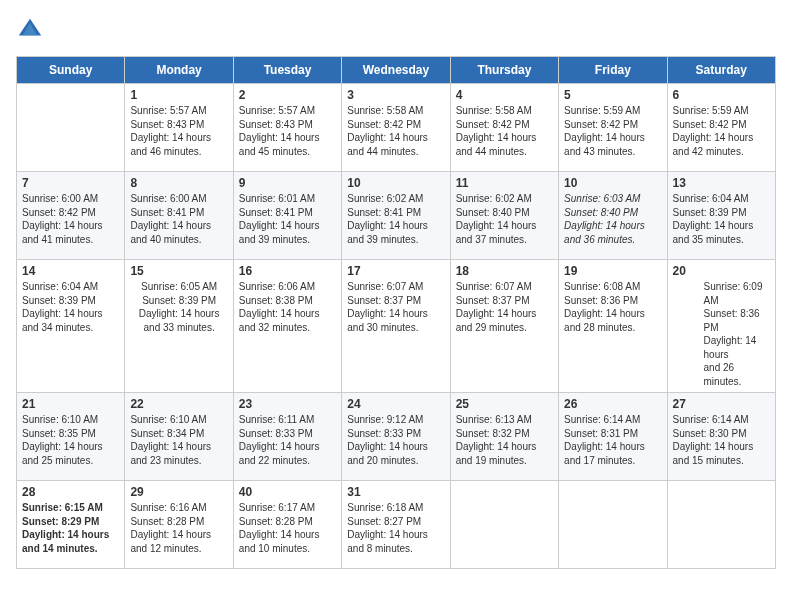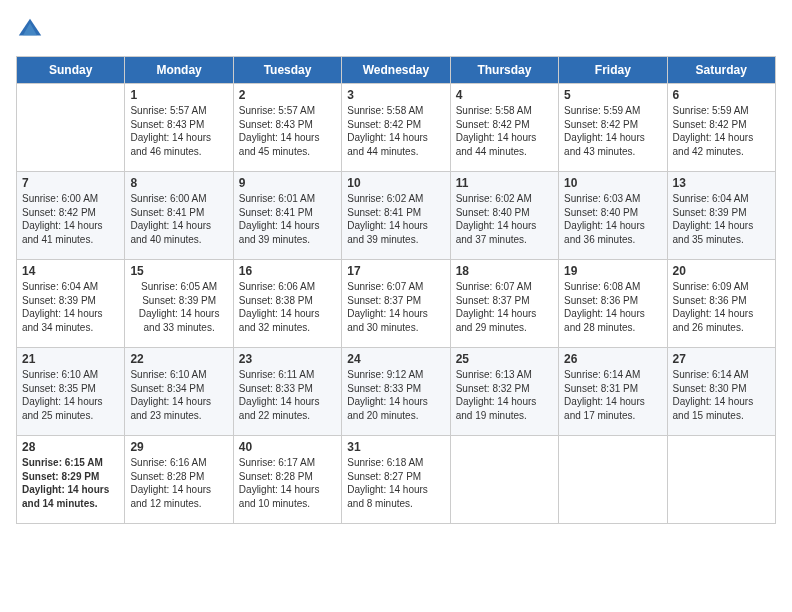--- a/index.html
+++ b/index.html
@@ -200,21 +200,21 @@
         </td>
         <td>
           <span class="day-number">11</span>
           <div class="day-info" style="white-space: pre-line;">Sunrise: 6:02 AM
 Sunset: 8:40 PM
 Daylight: 14 hours
 and 37 minutes.</div>
         </td>
         <td>
           <span class="day-number">10</span>
-          <div class="day-info" style="white-space: pre-line;">Sunrise: 6:03 AM
+          <div class="day-info" style="white-space: pre-line; font-style: italic;">Sunrise: 6:03 AM
 Sunset: 8:40 PM
 Daylight: 14 hours
 and 36 minutes.</div>
         </td>
         <td>
           <span class="day-number">13</span>
           <div class="day-info" style="white-space: pre-line;">Sunrise: 6:04 AM
 Sunset: 8:39 PM
 Daylight: 14 hours
 and 35 minutes.</div>
@@ -258,21 +258,21 @@
         </td>
         <td>
           <span class="day-number">19</span>
           <div class="day-info" style="white-space: pre-line;">Sunrise: 6:08 AM
 Sunset: 8:36 PM
 Daylight: 14 hours
 and 28 minutes.</div>
         </td>
         <td>
           <span class="day-number">20</span>
-          <div class="day-info" style="white-space: pre-line;">Sunrise: 6:09 AM
+          <div class="day-info" style="white-space: pre-line; margin-left: 31px;">Sunrise: 6:09 AM
 Sunset: 8:36 PM
 Daylight: 14 hours
 and 26 minutes.</div>
         </td>
       </tr>
       <tr>
         <td>
           <span class="day-number">21</span>
           <div class="day-info" style="white-space: pre-line;">Sunrise: 6:10 AM
 Sunset: 8:35 PM

